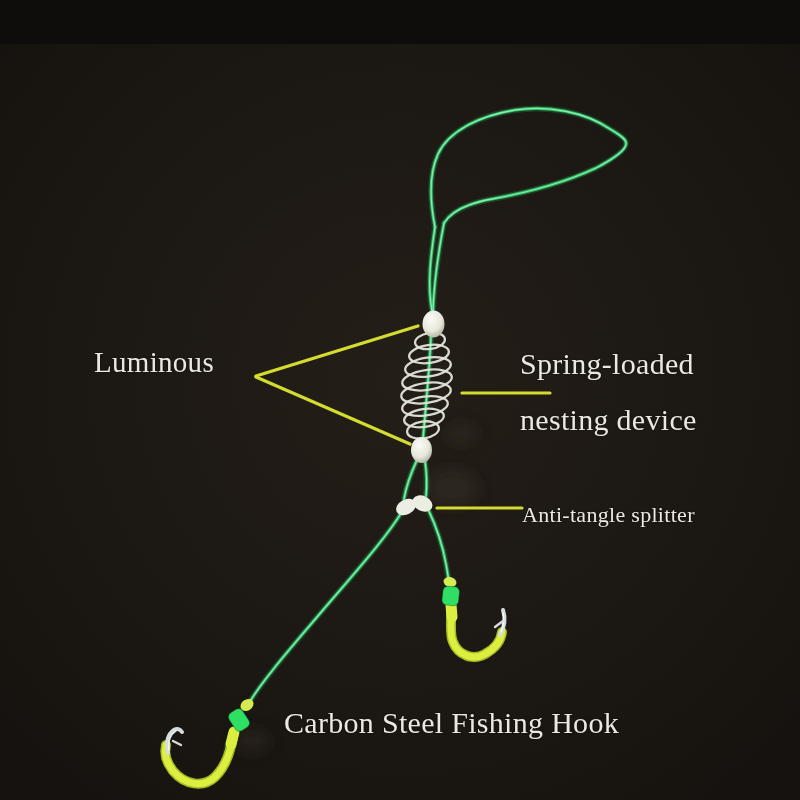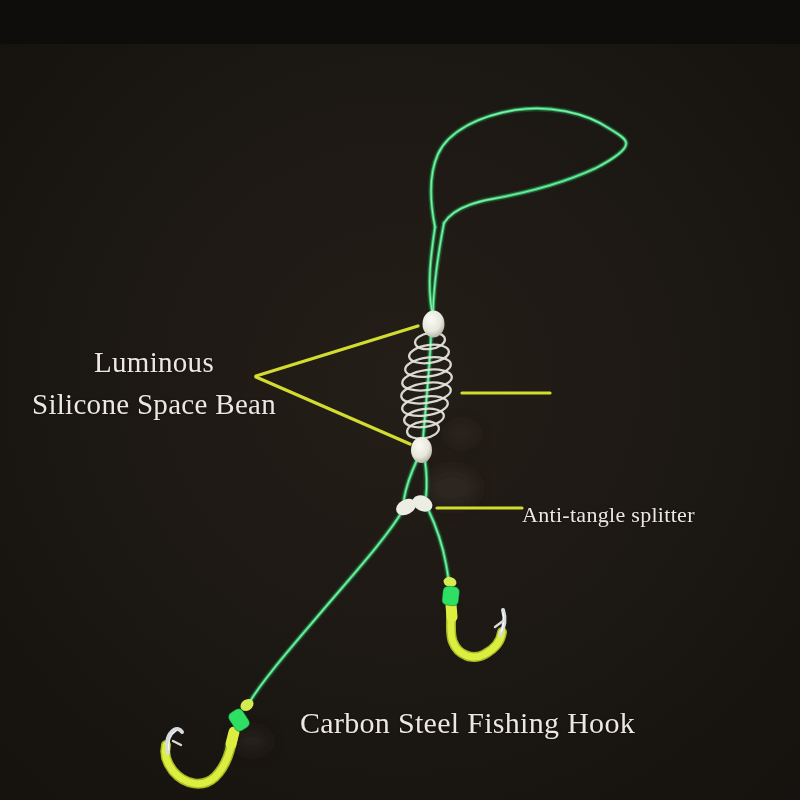--- a/index.html
+++ b/index.html
@@ -26,21 +26,21 @@
   .band{fill:var(--hook-band,#2fdf63);stroke:rgba(10,90,40,.45);stroke-width:1;}
   .knot{fill:#d4ec52;}
   .splitter{fill:#ecede3;}
   .shadow{fill:#352e27;}
   .lbl{position:absolute;color:var(--text,#ece8e1);letter-spacing:.3px;
        text-shadow:0 0 2px rgba(0,0,0,.6);white-space:nowrap;}
   .lbl span{display:block;}
   #lbl-bean{left:8px;top:297px;width:292px;text-align:center;font-size:29px;line-height:42px;}
   #lbl-spring{left:520px;top:292px;font-size:30px;line-height:56px;}
   #lbl-splitter{left:522px;top:455px;font-size:22px;line-height:32px;}
-  #lbl-hook{left:300px;top:662px;font-size:30px;line-height:34px;}
+  #lbl-hook{left:284px;top:662px;font-size:30px;line-height:34px;}
 </style>
 </head>
 <body>
 
 <div class="stage">
   <svg viewBox="0 0 800 800" width="800" height="800" xmlns="http://www.w3.org/2000/svg" xmlns:xlink="http://www.w3.org/1999/xlink">
     <defs>
       <radialGradient id="beadG" cx="40%" cy="32%" r="75%">
         <stop offset="0%" stop-color="#fbfbf5"></stop>
         <stop offset="60%" stop-color="#e7e7db"></stop>
@@ -116,21 +116,24 @@
     <g>
       <path class="yellow-line" d="M 256,332 L 418,282"></path>
       <path class="yellow-line" d="M 256,333 L 410,400"></path>
       <path class="yellow-line" d="M 462,349 L 550,349"></path>
       <path class="yellow-line" d="M 437,464 L 522,464"></path>
     </g>
   </svg>
 
   <div class="lbl" id="lbl-bean">
     <span>Luminous</span>
-    <span>Silicone Space Bean</span>
+  </div>
+  <div class="lbl" id="lbl-spring">
+    <span>Spring-loaded</span>
+    <span>nesting device</span>
   </div>
   <div class="lbl" id="lbl-splitter">
     <span>Anti-tangle splitter</span>
   </div>
   <div class="lbl" id="lbl-hook">
     <span>Carbon Steel Fishing Hook</span>
   </div>
 </div>
 
 </body></html>

